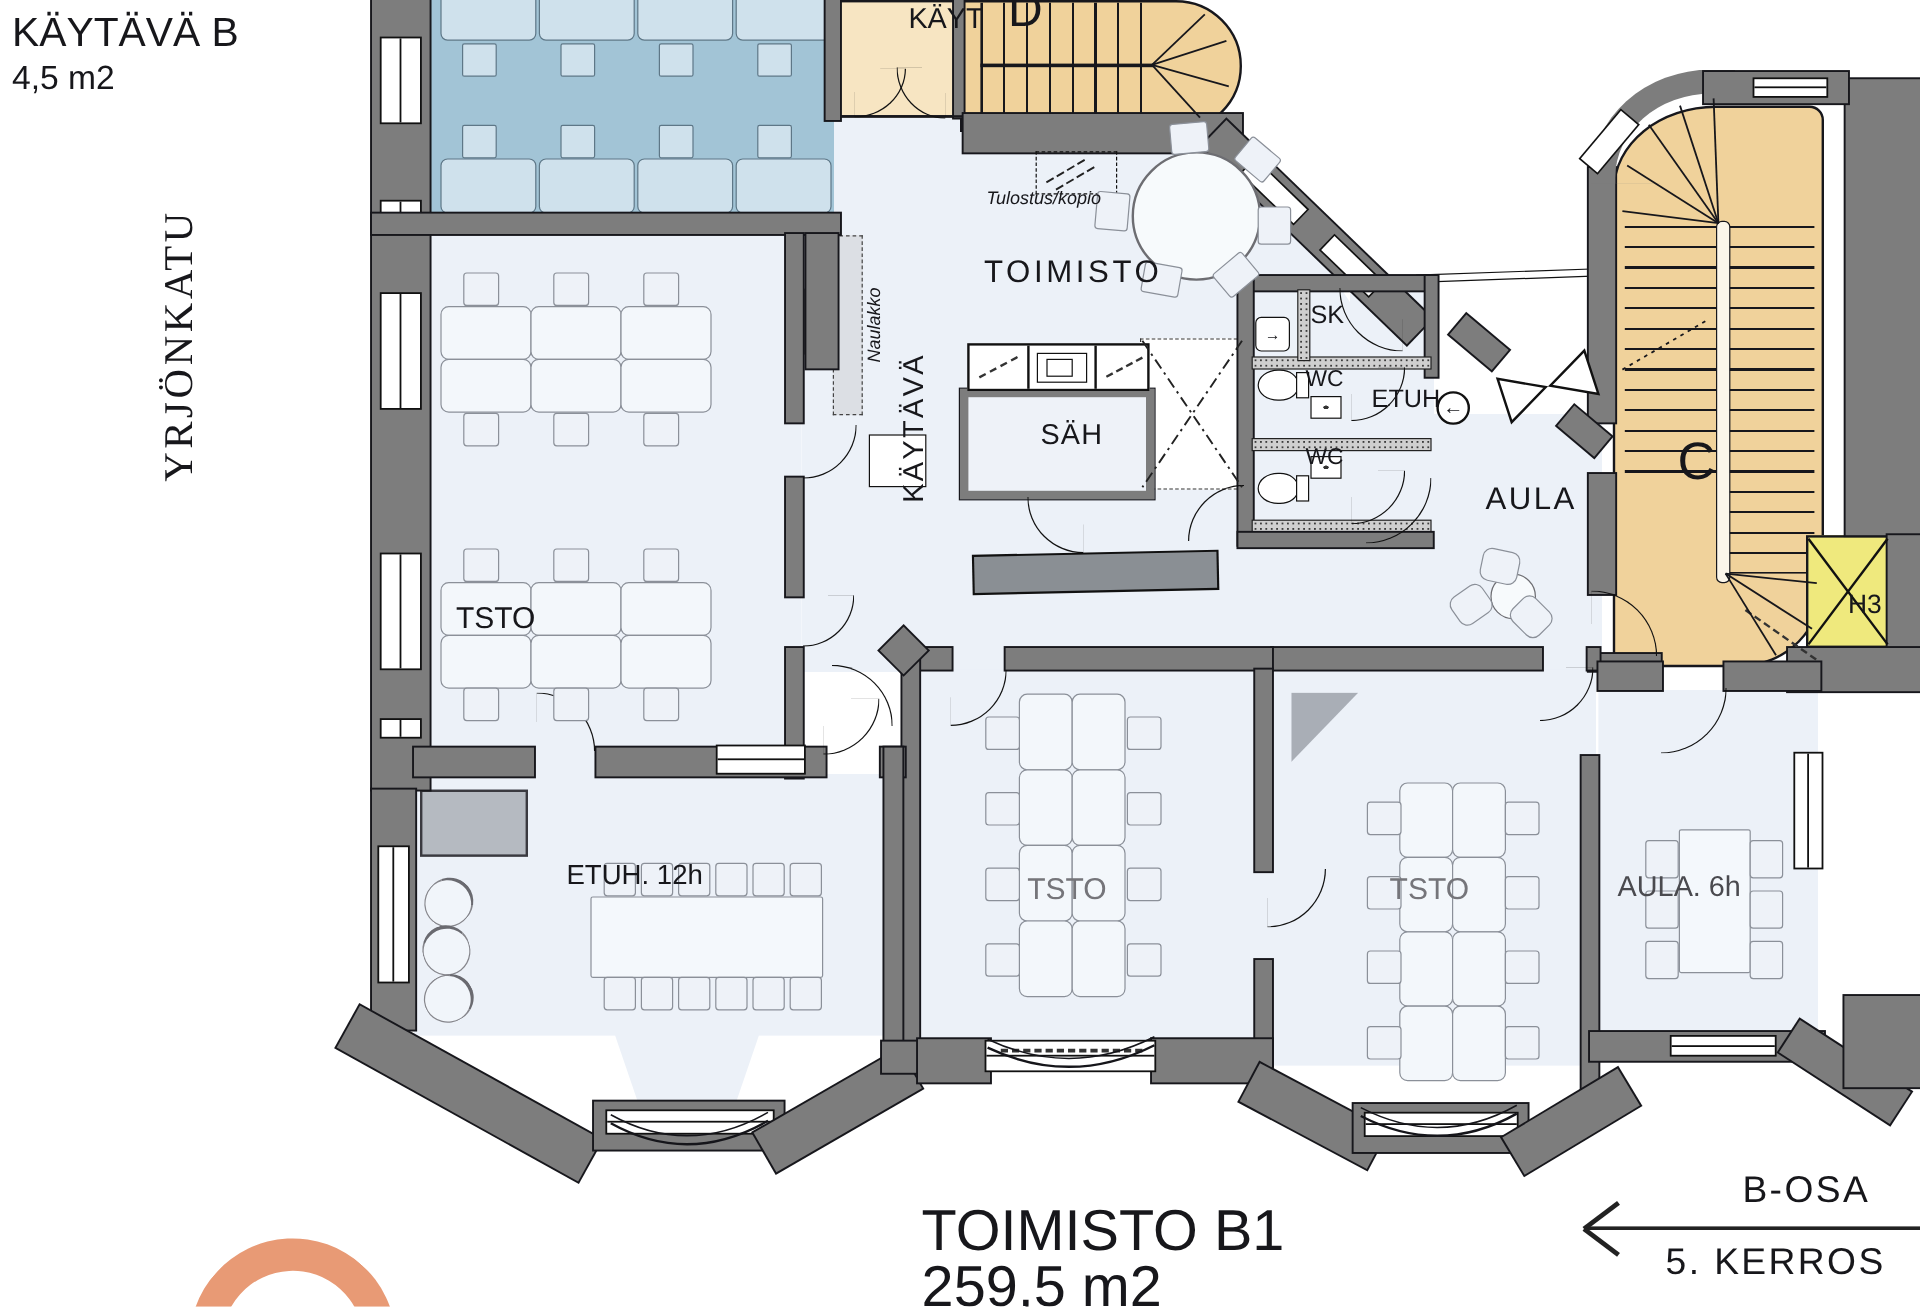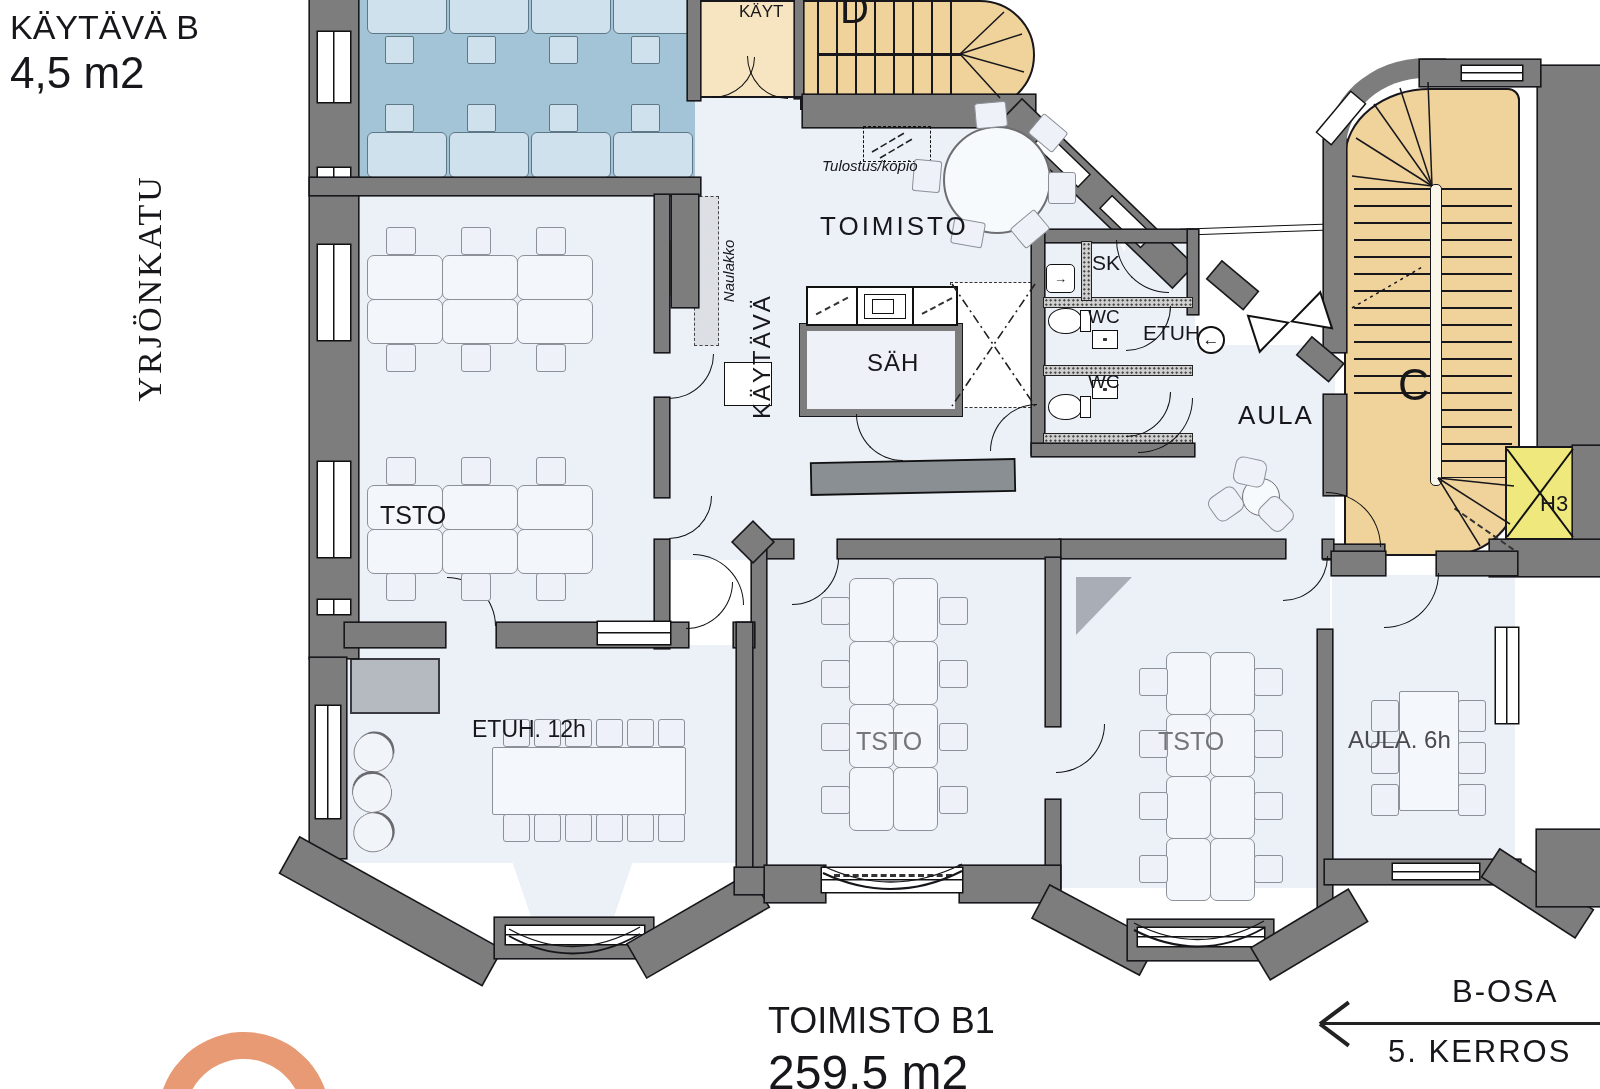--- a/index.html
+++ b/index.html
@@ -366,44 +366,44 @@
       <polygon points="1252,303 1252,341 1288,322"></polygon>
       <polygon points="1328,303 1328,341 1292,322"></polygon>
     </g>
     <g stroke="#222" stroke-width="1.6" stroke-dasharray="7 3">
       <line x1="872" y1="152" x2="906" y2="132"></line>
       <line x1="880" y1="158" x2="914" y2="138"></line>
     </g>
   </svg>
 
   <div class="lbl" style="left:10px;top:10px;font-size:34px">KÄYTÄVÄ B</div>
-  <div class="lbl" style="left:10px;top:50px;font-size:44px">4,5 m2</div>
+  <div class="lbl" style="left:10px;top:50px;font-size:28px">4,5 m2</div>
   <div class="lbl serif" style="left:10px;top:270px;width:280px;text-align:center;font-size:34px;letter-spacing:3px;transform:rotate(-90deg)">YRJÖNKATU</div>
 
-  <div class="lbl" style="left:739px;top:3px;font-size:17px">KÄYT</div>
+  <div class="lbl" style="left:757px;top:3px;font-size:24px">KÄYT</div>
   <div class="lbl" style="left:840px;top:-12px;font-size:40px">D</div>
   <div class="lbl" style="left:820px;top:213px;font-size:26px;letter-spacing:3px">TOIMISTO</div>
   <div class="lbl it" style="left:822px;top:158px;font-size:15px">Tulostus/kopio</div>
   <div class="lbl it" style="left:679px;top:263px;width:100px;text-align:center;font-size:15px;transform:rotate(-90deg)">Naulakko</div>
   <div class="lbl" style="left:692px;top:344px;width:140px;text-align:center;font-size:24px;letter-spacing:2px;transform:rotate(-90deg)">KÄYTÄVÄ</div>
   <div class="lbl" style="left:867px;top:350px;font-size:24px;letter-spacing:1px">SÄH</div>
   <div class="lbl" style="left:1092px;top:252px;font-size:21px">SK</div>
   <div class="lbl" style="left:1088px;top:307px;font-size:19px">WC</div>
   <div class="lbl" style="left:1088px;top:372px;font-size:19px">WC</div>
   <div class="lbl" style="left:1143px;top:322px;font-size:21px">ETUH</div>
   <div class="lbl" style="left:1238px;top:402px;font-size:26px;letter-spacing:2px">AULA</div>
   <div class="lbl" style="left:1398px;top:362px;font-size:44px">C</div>
   <div class="lbl" style="left:1540px;top:492px;font-size:22px">H3</div>
   <div class="lbl" style="left:380px;top:502px;font-size:25px">TSTO</div>
   <div class="lbl" style="left:856px;top:728px;font-size:25px;color:#75757a">TSTO</div>
   <div class="lbl" style="left:1158px;top:728px;font-size:25px;color:#75757a">TSTO</div>
   <div class="lbl" style="left:472px;top:717px;font-size:23px">ETUH. 12h</div>
   <div class="lbl" style="left:1348px;top:727px;font-size:24px;color:#4a4a4f">AULA. 6h</div>
 
-  <div class="lbl" style="left:768px;top:1002px;font-size:36px">TOIMISTO B1</div>
+  <div class="lbl" style="left:768px;top:1002px;font-size:48px">TOIMISTO B1</div>
   <div class="lbl" style="left:768px;top:1048px;font-size:48px">259,5 m2</div>
   <div class="lbl" style="left:1452px;top:976px;font-size:31px;letter-spacing:2px;font-weight:300">B-OSA</div>
   <div class="lbl" style="left:1388px;top:1036px;font-size:31px;letter-spacing:2px;font-weight:300">5. KERROS</div>
   <div style="position:absolute;left:1322px;top:1022px;width:278px;height:3px;background:#222"></div>
   <div style="position:absolute;left:1320px;top:1022px;width:36px;height:4px;background:#222;transform:rotate(-37deg);transform-origin:0 50%"></div>
   <div style="position:absolute;left:1320px;top:1022px;width:36px;height:4px;background:#222;transform:rotate(37deg);transform-origin:0 50%"></div>
 
   <div style="position:absolute;left:158px;top:1032px;width:172px;height:172px;border:27px solid transparent;border-top-color:#e89a75;border-right-color:#e89a75;border-radius:50%;transform:rotate(-48deg);box-sizing:border-box"></div>
 
 </div>

